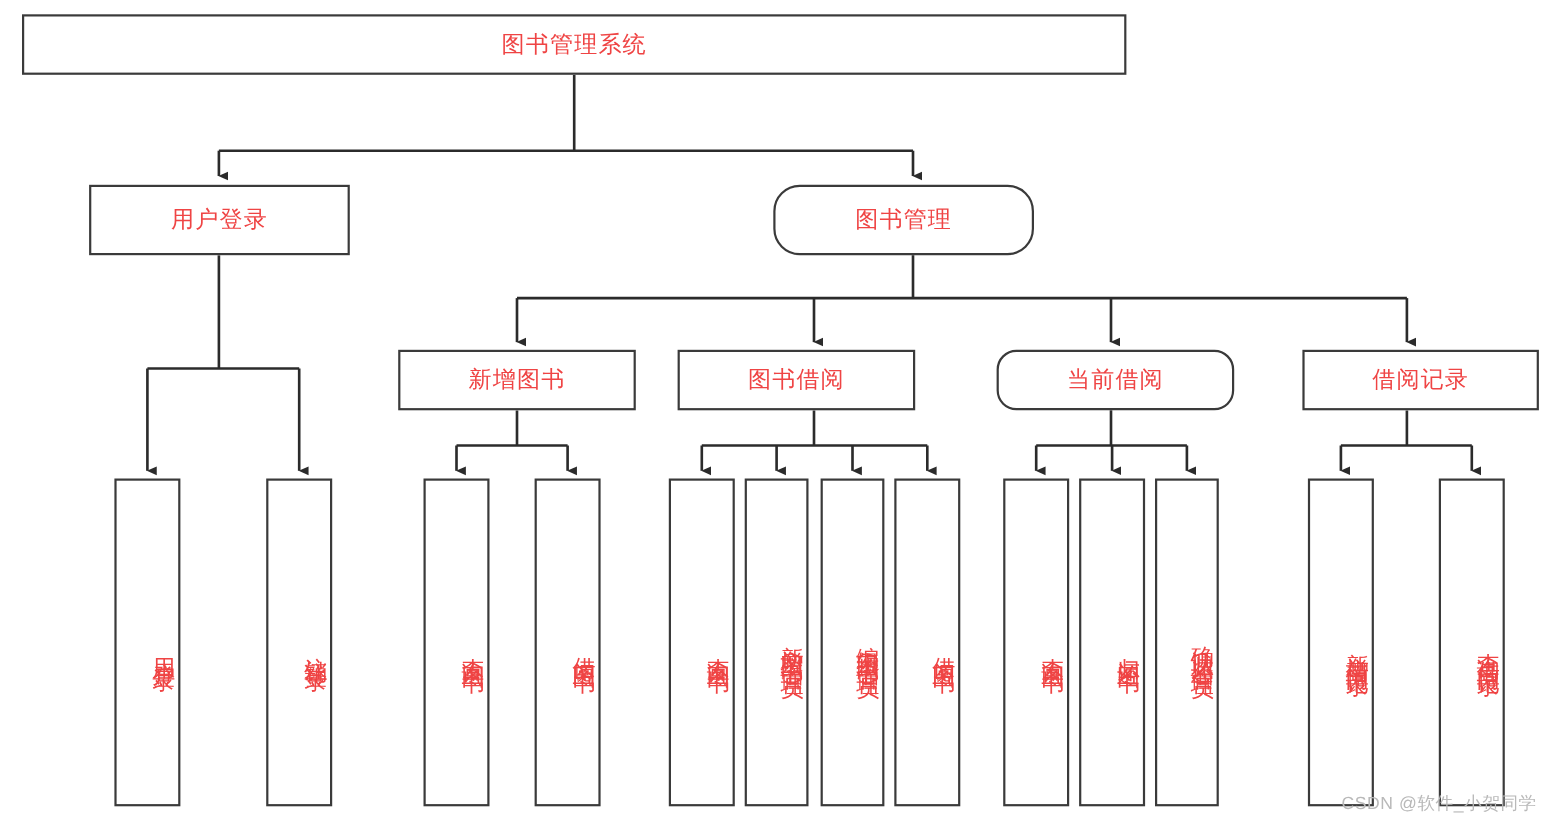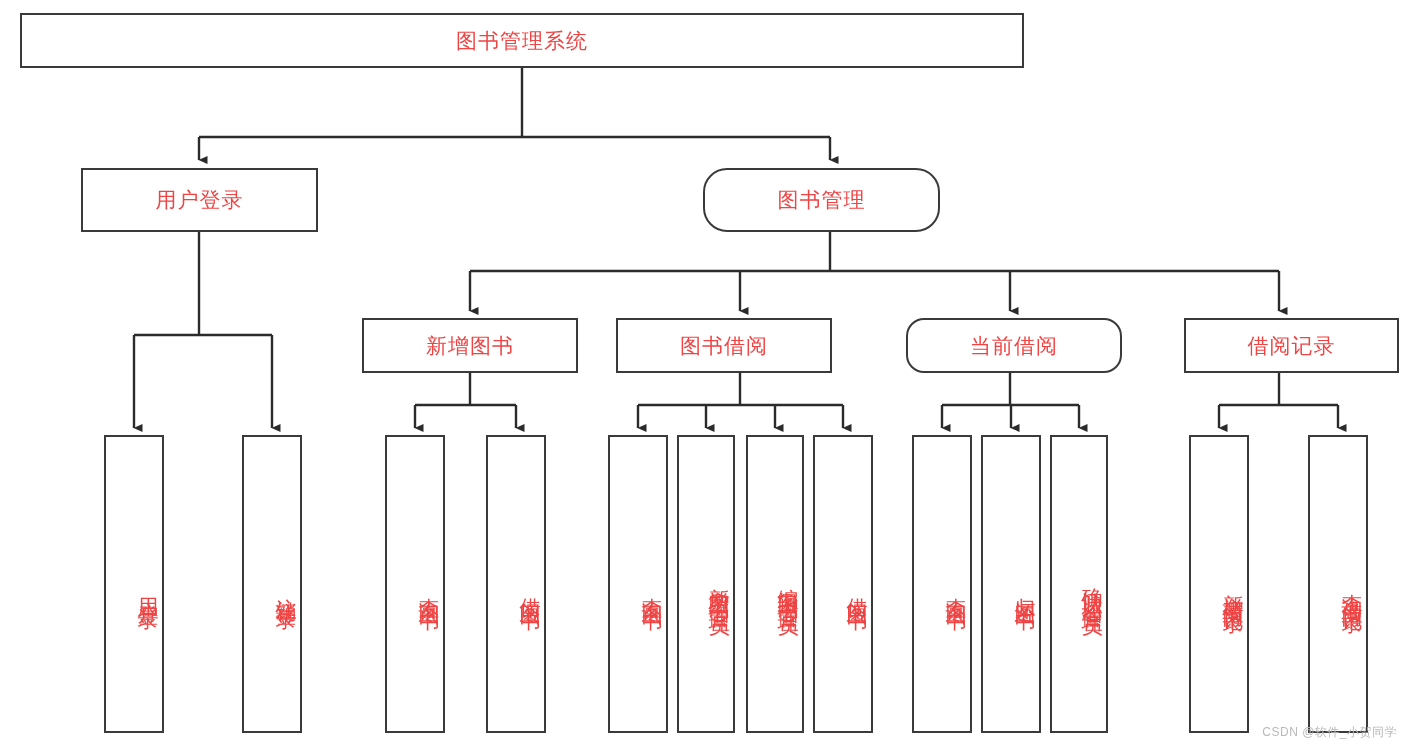--- a/index.html
+++ b/index.html
@@ -5,21 +5,21 @@
   html,body{margin:0;padding:0;background:#ffffff;}
   body{width:1405px;height:747px;overflow:hidden;font-family:"Liberation Sans","DejaVu Sans",sans-serif;}
   #stage{position:relative;width:1405px;height:747px;background:#ffffff;}
   #wires{position:absolute;left:0;top:0;width:1405px;height:747px;}
   .node{position:absolute;box-sizing:border-box;background:#ffffff;border:2px solid #3a3a3a;
         display:flex;align-items:center;justify-content:center;text-align:center;color:#ef4444;}
   .node.h{font-size:21px;line-height:1.1;letter-spacing:1px;}
   .node.v{writing-mode:vertical-rl;text-orientation:upright;font-size:21px;line-height:1.35;
           letter-spacing:4px;padding-top:10px;align-items:flex-start;justify-content:center;}
   .node.v span{display:block;}
-  .watermark{position:absolute;right:8px;bottom:6px;font-size:12px;color:#b9b9b9;
+  .watermark{position:absolute;right:8px;bottom:6px;font-size:16px;color:#b9b9b9;
              letter-spacing:0.5px;white-space:nowrap;}
 </style>
 </head>
 <body>
 
 <div id="stage">
 
   <svg id="wires" viewBox="0 0 1405 747">
     <defs>
       <marker id="ah" markerWidth="10" markerHeight="10" refX="5" refY="8.5" orient="auto" markerUnits="userSpaceOnUse">

